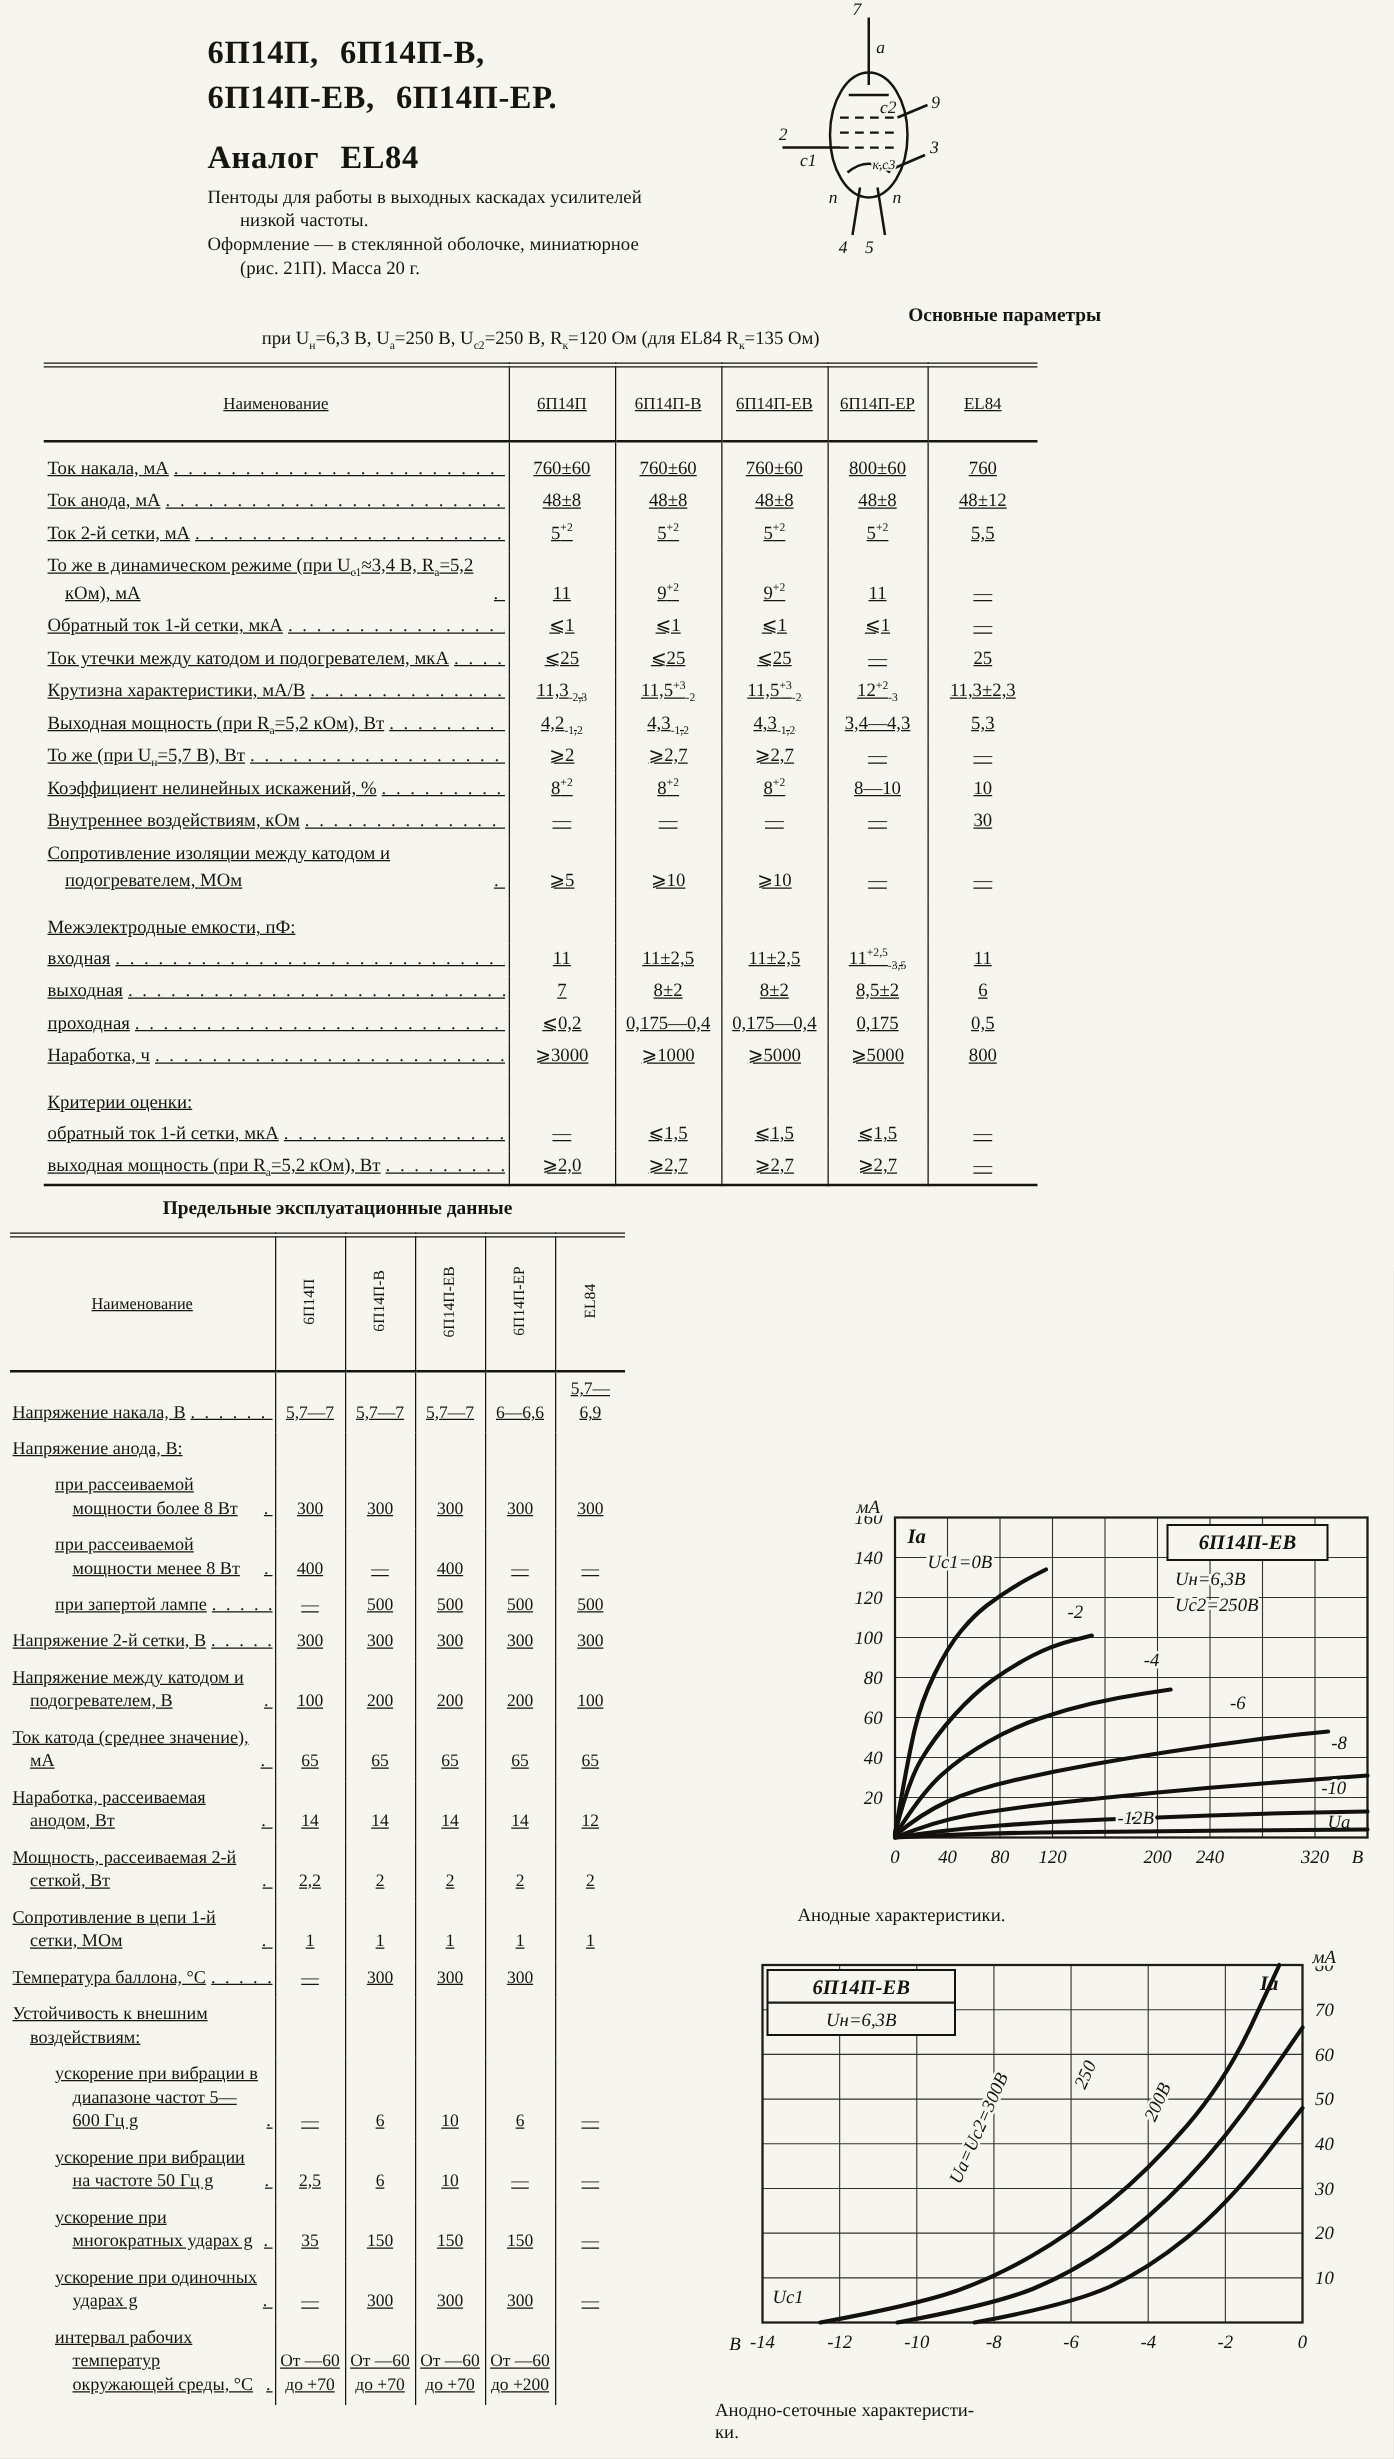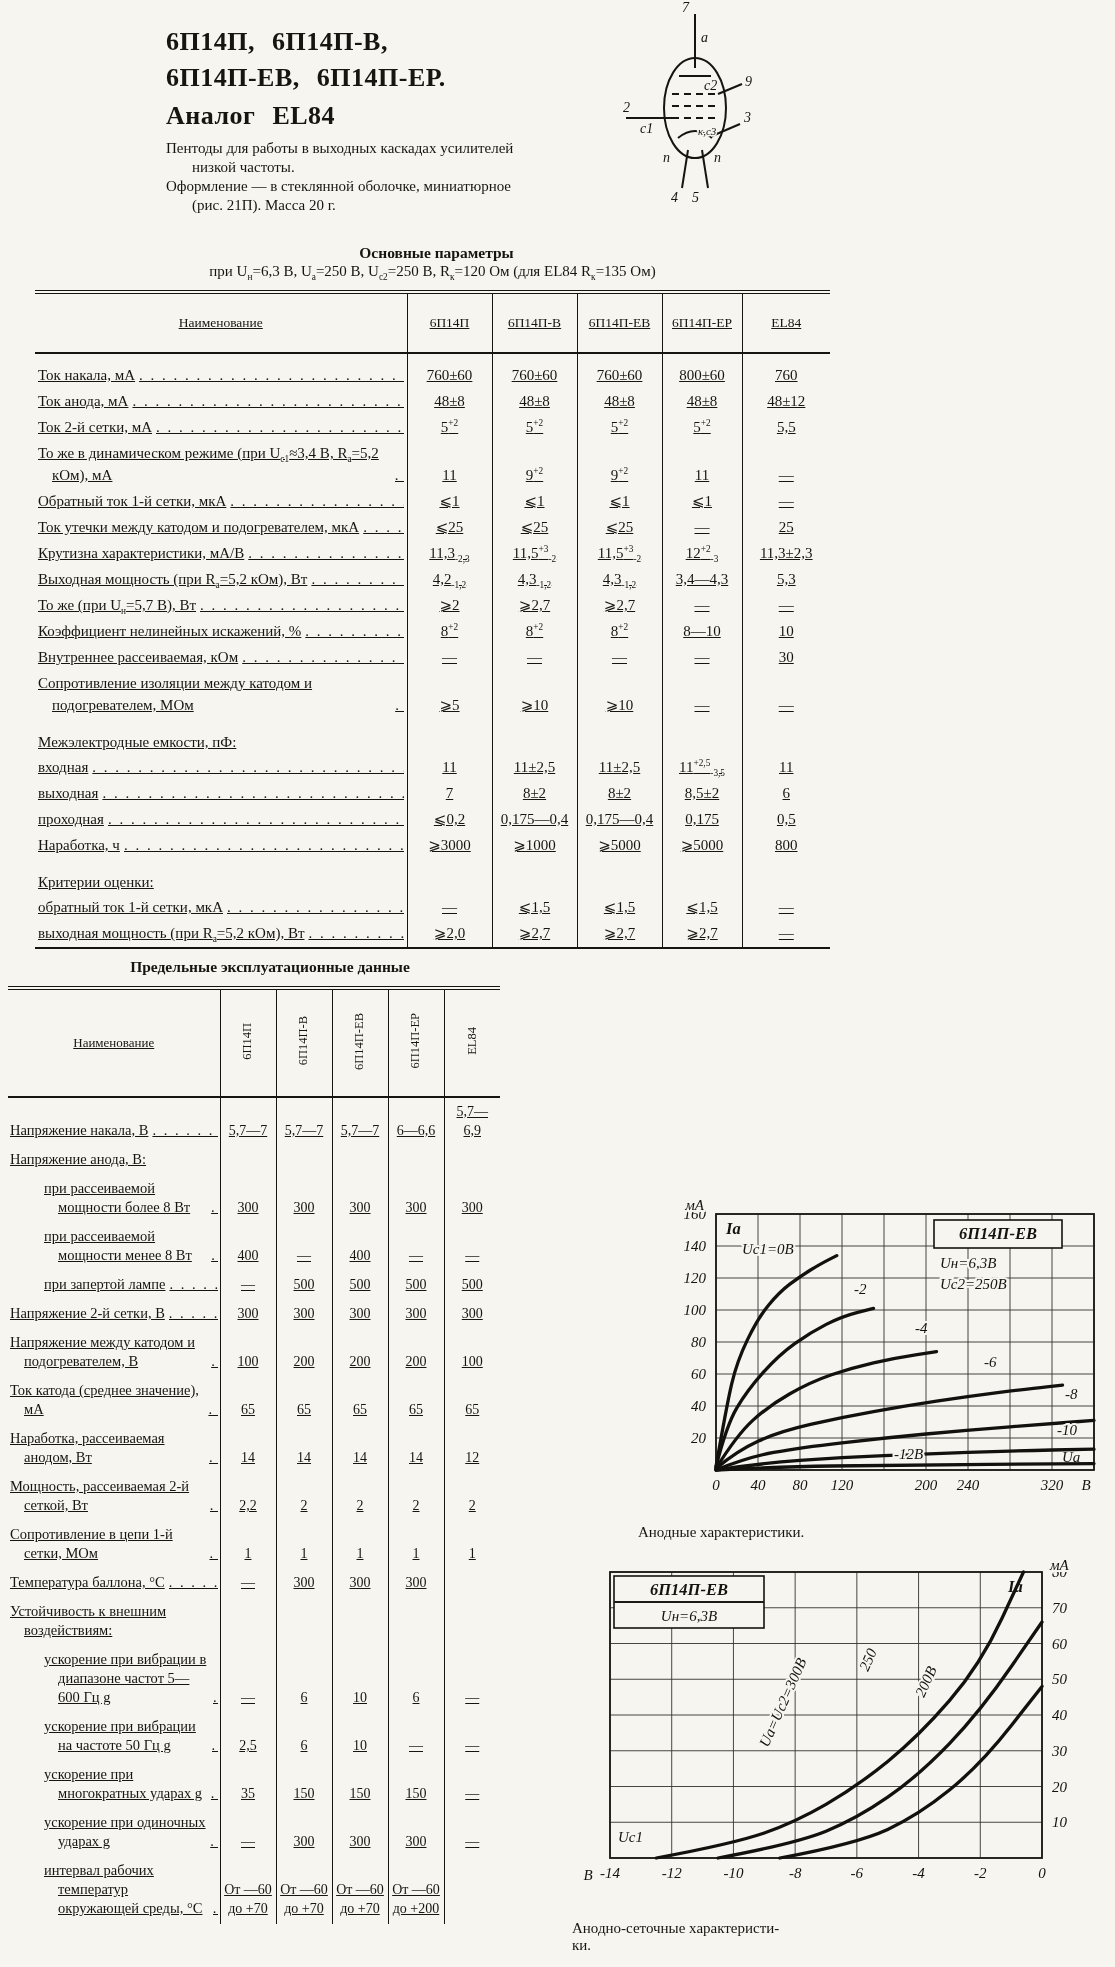--- a/index.html
+++ b/index.html
@@ -2,32 +2,32 @@
 <html><head>
 <meta charset="utf-8">
 <style>
   html,body{margin:0;padding:0;background:#d8d6d0;}
   .page{position:relative;width:1115px;height:1967px;background:#f6f5f0;overflow:hidden;
         color:#17150f;font-family:"Liberation Serif","DejaVu Serif",serif;}
   sup,sub{font-size:.62em;line-height:0;}
   
   .hdr{position:absolute;left:166px;top:24px;width:360px;}
   .t1{font-size:26px;font-weight:700;line-height:36px;letter-spacing:.5px;word-spacing:10px;}
-  .t3{margin-top:2px;}
+  .t3{margin-top:12px;}
   .desc{margin-top:5px;font-size:15px;line-height:19px;width:352px;}
   .hang{padding-left:26px;text-indent:-26px;}
   
   .pinout{position:absolute;left:600px;top:0px;width:158px;height:210px;}
   .pk{fill:none;stroke:#17150f;stroke-width:2;}
   .pk .dash{stroke-dasharray:7 5;stroke-width:1.8;}
   .pinout text{font-family:"Liberation Serif",serif;font-style:italic;font-size:14px;fill:#17150f;
                paint-order:stroke;stroke:#f6f5f0;stroke-width:3px;}
   .pinout text.sm{font-size:11px;}
   
-  .ptitle{position:absolute;top:244px;left:4px;width:865px;text-align:center;font-weight:700;font-size:15.5px;}
+  .ptitle{position:absolute;top:244px;left:16px;width:865px;text-align:right;font-weight:700;font-size:15.5px;}
   .pcond{position:absolute;top:263px;left:0;width:865px;text-align:center;font-size:15px;}
   .ltitle{position:absolute;top:958px;left:60px;width:420px;text-align:center;font-weight:700;font-size:15.5px;}
   
   table{border-collapse:collapse;table-layout:fixed;text-decoration:underline;}
   .params{position:absolute;left:35px;top:290px;width:795px;border-top:4px double #17150f;border-bottom:2px solid #17150f;}
   .limits{position:absolute;left:8px;top:986px;width:492px;border-top:4px double #17150f;}
   th{font-weight:400;vertical-align:middle;text-align:center;}
   .params th{height:50px;font-size:13.5px;border-bottom:2px solid #17150f;padding:4px 2px;}
   .limits th{height:102px;font-size:13px;border-bottom:2px solid #17150f;padding:2px;}
   .params th+th,.params td+td,.limits th+th,.limits td+td{border-left:1.6px solid #17150f;}
@@ -261,21 +261,21 @@
       <td class="val">8<sup>+2</sup></td>
       <td class="val">8<sup>+2</sup></td>
       <td class="val">8<sup>+2</sup></td>
       <td class="val">8—10</td>
       <td class="val">10</td>
     </tr>
 
     <tr>
       <td class="name">
         <div class="nf">
-          <span class="lbl">Внутреннее рассеиваемая, кОм</span>
+          <span class="lbl">Внутреннее воздействиям, кОм</span>
           <span class="dots"></span>
         </div>
       </td>
       <td class="val">—</td>
       <td class="val">—</td>
       <td class="val">—</td>
       <td class="val">—</td>
       <td class="val">30</td>
     </tr>
 

